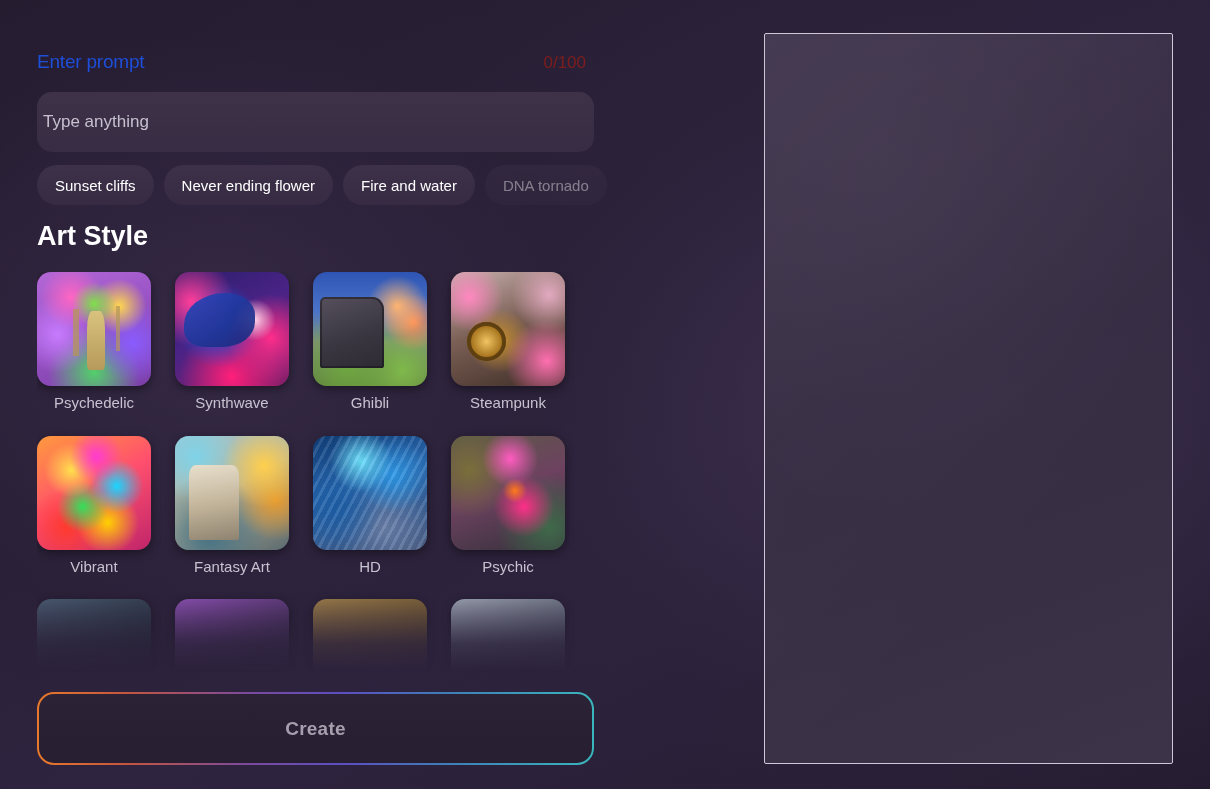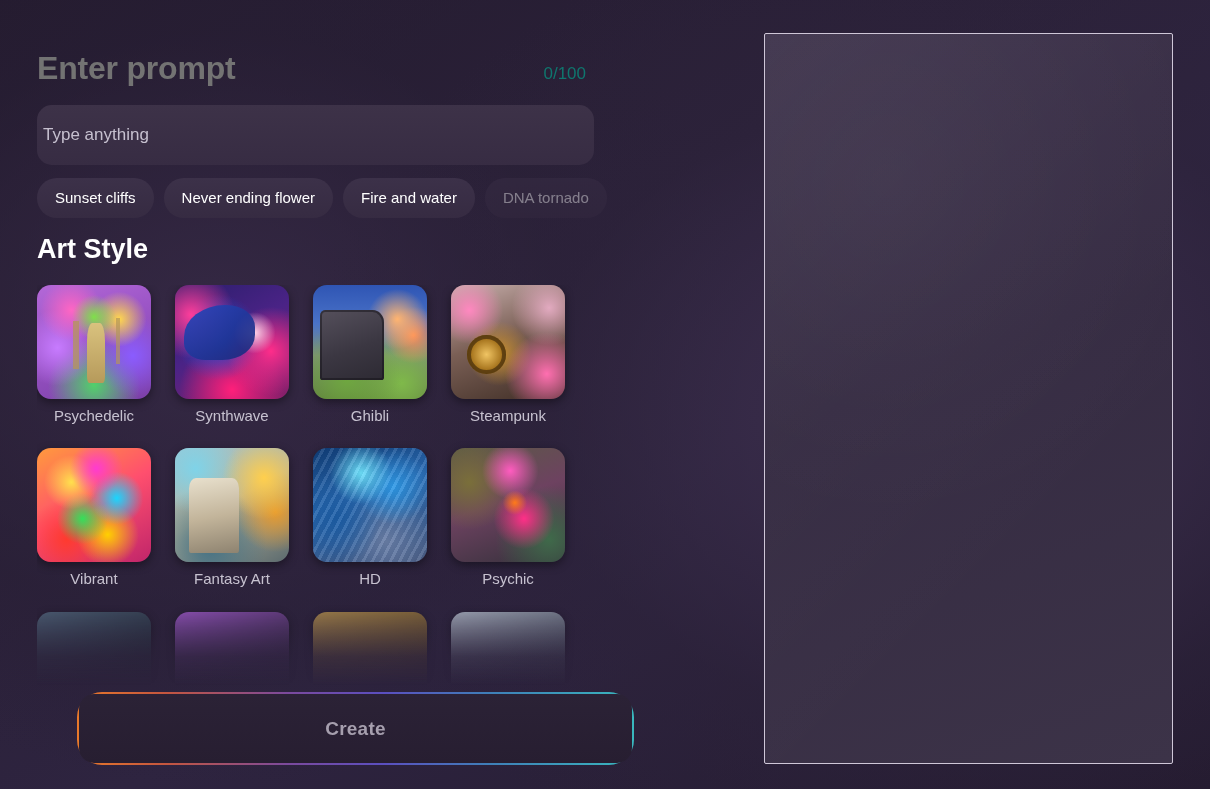--- a/index.html
+++ b/index.html
@@ -40,30 +40,30 @@
   }
 
   .prompt-header {
     width: 557px;
     display: flex;
     align-items: baseline;
     justify-content: space-between;
   }
 
   .section-title {
-    font-size: 32px;
-    font-weight: bold;
+    font-size: 19px;
+    font-weight: normal;
     letter-spacing: -0.2px;
-    color: #737373;
+    color: #1d4ed8;
     line-height: 1.05;
   }
 
   .char-count {
     font-size: 17px;
-    color: #0f766e;
+    color: #7f1d1d;
     font-weight: normal;
     padding-right: 8px;
   }
 
   .prompt-input {
     margin-top: 19px;
     width: 557px;
     height: 60px;
     border-radius: 15px;
     background: linear-gradient(180deg, #3d3248 0%, #372c43 100%);
@@ -288,27 +288,26 @@
   .art-r3c { background: linear-gradient(150deg,#9a7b4a 0%, #6a5230 55%, #3a2c1c 100%); }
   .art-r3d { background: linear-gradient(150deg,#9aa0b0 0%, #5c6272 55%, #343a48 100%); }
 
   
   .create-btn {
     position: absolute;
     left: 37px;
     top: 692px;
     width: 557px;
     height: 73px;
-    border-radius: 25px;
+    border-radius: 17px;
     padding: 2px;
     background: linear-gradient(90deg, #e8792a 0%, #c4563f 16%, #7b4a9e 38%, #5b4fc0 55%, #3f7fb8 74%, #39b7bd 100%);
     cursor: pointer;
     border: none;
     display: block;
-    margin-left: 40px;
   }
   .create-btn-inner {
     width: 100%;
     height: 100%;
     border-radius: 15px;
     background: linear-gradient(180deg, #2b2236 0%, #271e31 100%);
     display: flex;
     align-items: center;
     justify-content: center;
     font-size: 19px;

